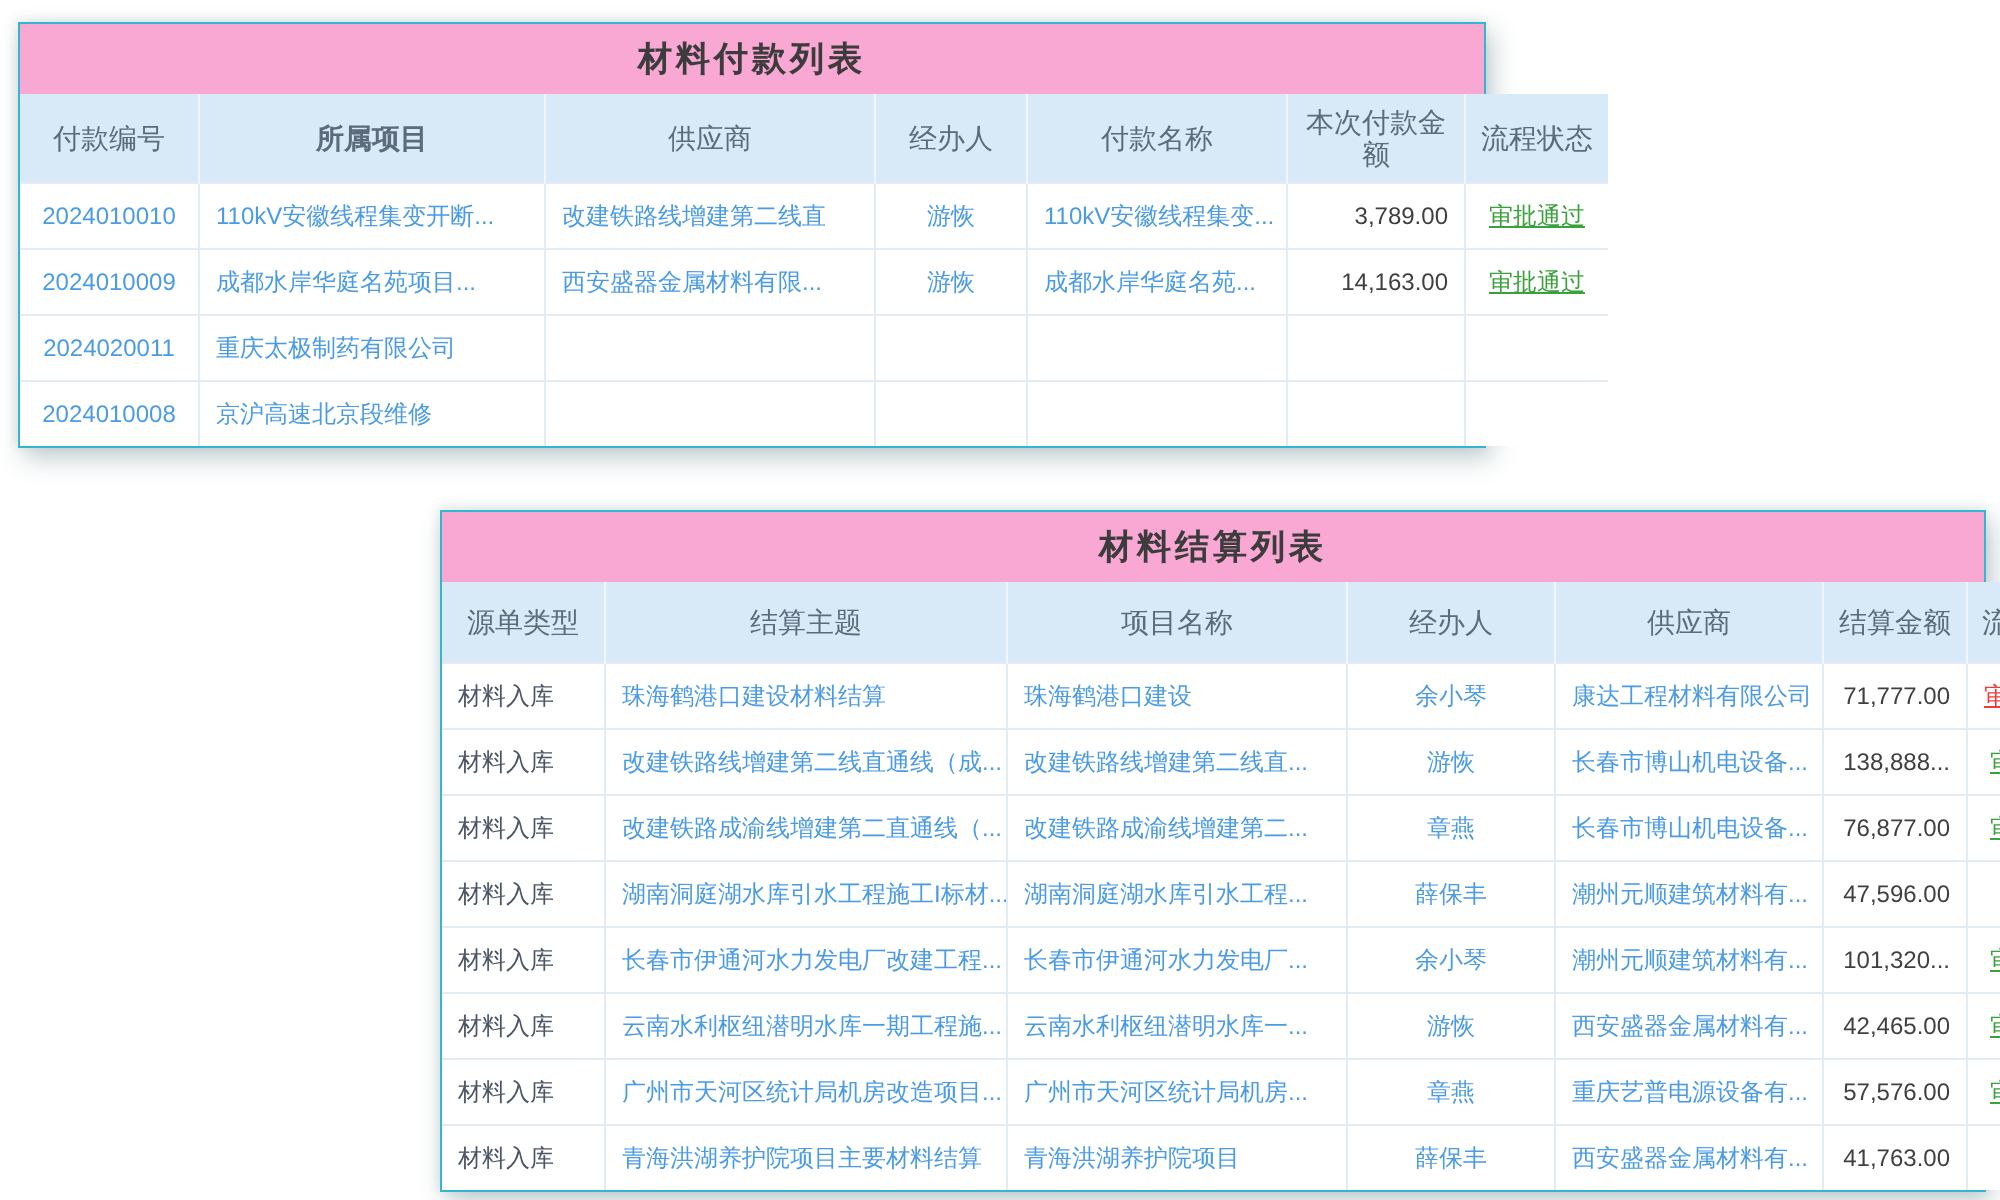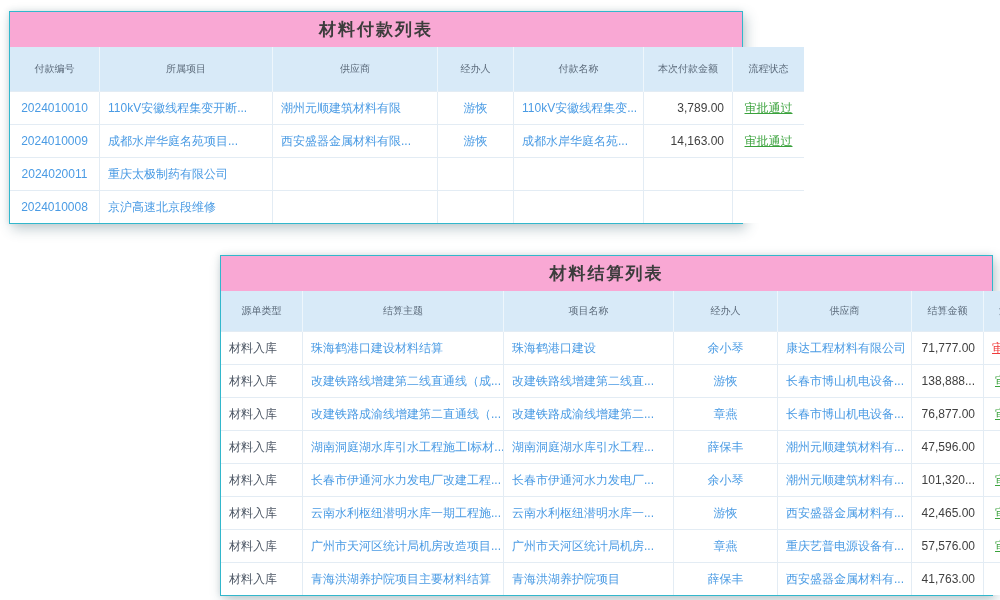--- a/index.html
+++ b/index.html
@@ -17,21 +17,21 @@
   .card-payment   { left:9px;   top:11px;  width:732px; }
   .card-settlement{ left:220px; top:255px; width:771px; }
   .card-title {
     height:35px; line-height:35px; text-align:center;
     font-size:17px; font-weight:bold; letter-spacing:2px;
     color:var(--title-text,#3c3c3c); background:#f9a8d4;
   }
   table { border-collapse:collapse; table-layout:fixed; width:100%; }
   thead th {
     background:var(--header-bg,#d8eaf8); color:var(--header-text,#5c6b7b);
-    font-weight:normal; font-size:10px; line-height:16px;
+    font-weight:normal; font-size:14px; line-height:16px;
     height:44px; vertical-align:middle; text-align:center;
     border-left:1px solid #eef6fc; padding:0 4px; overflow:hidden;
   }
   .card-settlement thead th { height:40px; }
   thead th:first-child { border-left:none; }
   tbody td {
     height:32px; font-size:12px; vertical-align:middle;
     border-top:1px solid #e3ecf4; border-left:1px solid #e3ecf4;
     padding:0; background:#fff;
   }
@@ -49,38 +49,38 @@
 </style>
 </head>
 <body>
 
 <section class="card card-payment">
   <div class="card-title">材料付款列表</div>
   <table>
     <thead>
       <tr id="payment-head">
           <th style="width: 81px;">付款编号</th>
-          <th style="width: 164px;">所属项目</th>
+          <th style="width: 164px; font-weight: bold;">所属项目</th>
           <th style="width: 156px;">供应商</th>
           <th style="width: 67px;">经办人</th>
           <th style="width: 121px;">付款名称</th>
           <th style="width: 80px;">本次付款金额</th>
           <th style="width: 63px;">流程状态</th>
         </tr>
     </thead>
     <tbody id="payment-body">
         <tr>
           <td class="al-c">
             <div class="cw c-link">2024010010</div>
           </td>
           <td class="al-l">
             <div class="cw c-link">110kV安徽线程集变开断...</div>
           </td>
           <td class="al-l">
-            <div class="cw c-link">潮州元顺建筑材料有限</div>
+            <div class="cw c-link">改建铁路线增建第二线直</div>
           </td>
           <td class="al-c">
             <div class="cw c-link">游恢</div>
           </td>
           <td class="al-l">
             <div class="cw c-link">110kV安徽线程集变...</div>
           </td>
           <td class="al-r">
             <div class="cw c-num">3,789.00</div>
           </td>

